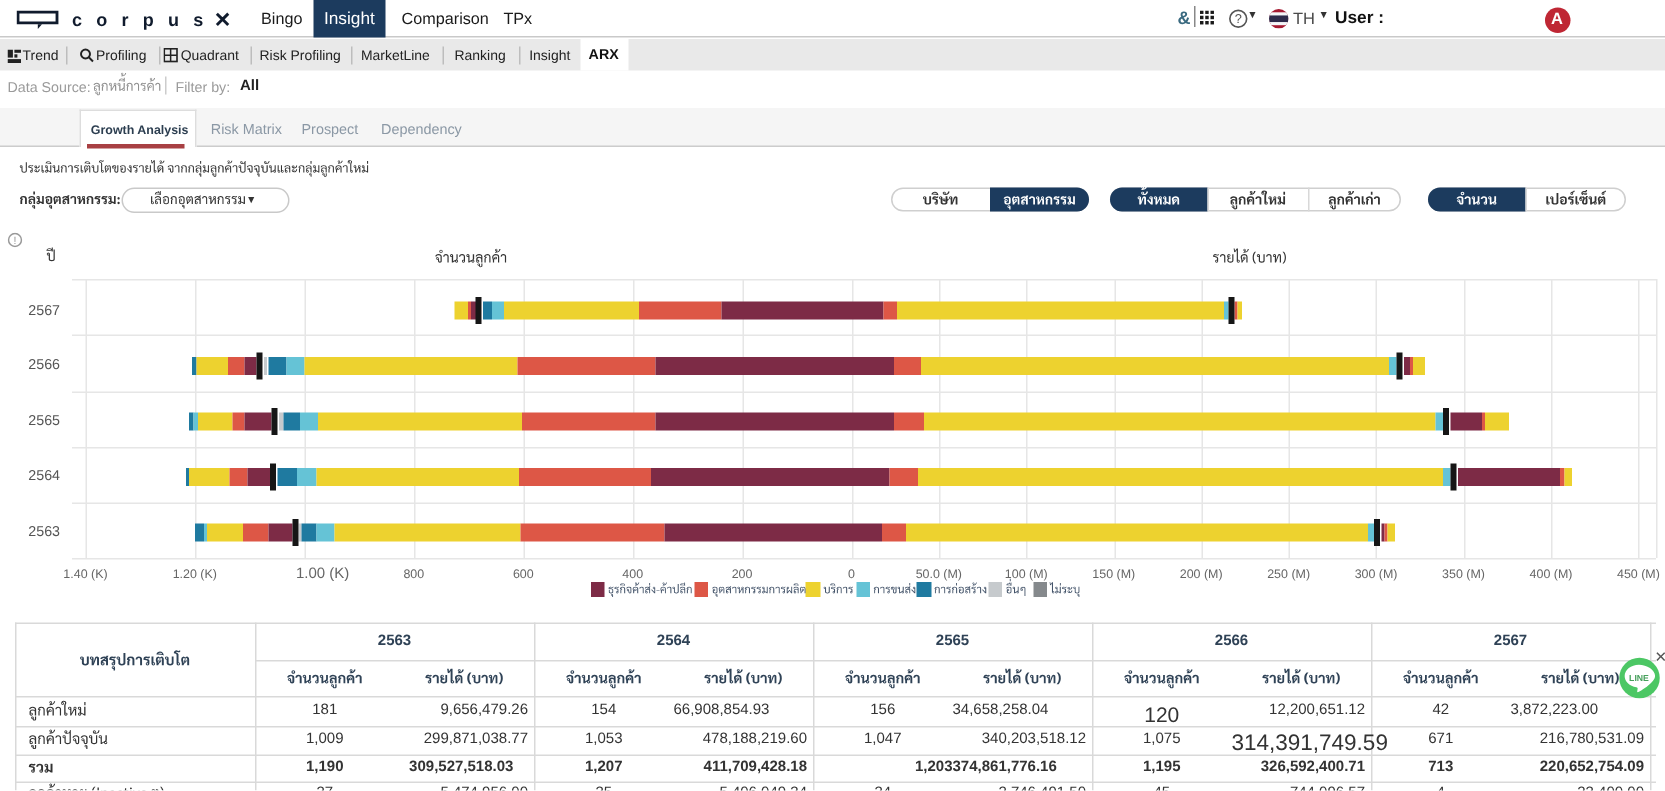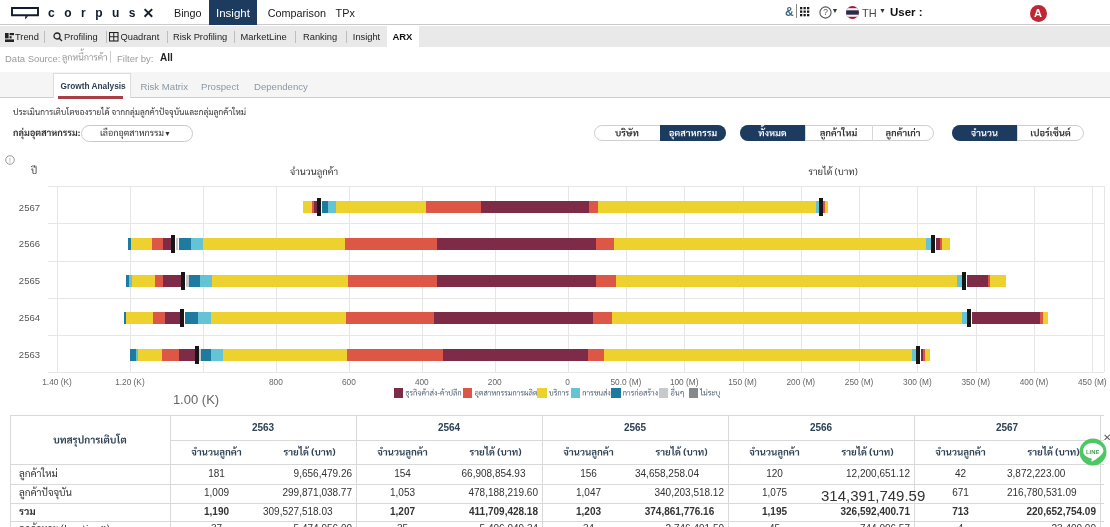--- a/index.html
+++ b/index.html
@@ -224,21 +224,21 @@
 <div class="abs" style="left:588.0px;top:348.5px;width:16.0px;height:12px;background:#dd5746"></div>
 <div class="abs" style="left:604.0px;top:348.5px;width:308.0px;height:12px;background:#edd22f"></div>
 <div class="abs" style="left:912.0px;top:348.5px;width:4.0px;height:12px;background:#65c3d6"></div>
 <div class="abs" style="left:920.5px;top:348.5px;width:2.5px;height:12px;background:#7d2b46"></div>
 <div class="abs" style="left:923.0px;top:348.5px;width:2.0px;height:12px;background:#dd5746"></div>
 <div class="abs" style="left:925.0px;top:348.5px;width:4.5px;height:12px;background:#edd22f"></div>
 <div class="abs" style="left:194.5px;top:345.5px;width:4.2px;height:18px;background:#161616"></div>
 <div class="abs" style="left:916.0px;top:345.5px;width:4.2px;height:18px;background:#161616"></div>
 <div class="abs" style="left:27.0px;top:377px;width:60px;text-align:center;font-size:8.3px;color:#666">1.40 (K)</div>
 <div class="abs" style="left:99.9px;top:377px;width:60px;text-align:center;font-size:8.3px;color:#666">1.20 (K)</div>
-<div class="abs" style="left:172.9px;top:392px;width:60px;text-align:left;font-size:13px;color:#666">1.00 (K)</div>
+<div class="abs" style="left:172.9px;top:377px;width:60px;text-align:right;font-size:10px;color:#666">1.00 (K)</div>
 <div class="abs" style="left:245.9px;top:377px;width:60px;text-align:center;font-size:8.3px;color:#666">800</div>
 <div class="abs" style="left:318.9px;top:377px;width:60px;text-align:center;font-size:8.3px;color:#666">600</div>
 <div class="abs" style="left:391.8px;top:377px;width:60px;text-align:center;font-size:8.3px;color:#666">400</div>
 <div class="abs" style="left:464.7px;top:377px;width:60px;text-align:center;font-size:8.3px;color:#666">200</div>
 <div class="abs" style="left:537.6px;top:377px;width:60px;text-align:center;font-size:8.3px;color:#666">0</div>
 <div class="abs" style="left:595.9px;top:377px;width:60px;text-align:center;font-size:8.3px;color:#666">50.0 (M)</div>
 <div class="abs" style="left:654.2px;top:377px;width:60px;text-align:center;font-size:8.3px;color:#666">100 (M)</div>
 <div class="abs" style="left:712.5px;top:377px;width:60px;text-align:center;font-size:8.3px;color:#666">150 (M)</div>
 <div class="abs" style="left:770.8px;top:377px;width:60px;text-align:center;font-size:8.3px;color:#666">200 (M)</div>
 <div class="abs" style="left:829.1px;top:377px;width:60px;text-align:center;font-size:8.3px;color:#666">250 (M)</div>
@@ -266,43 +266,43 @@
 <div class="abs" style="left:10px;top:502.5px;width:1094px;height:1px;background:#d9d9d9"></div>
 <div class="abs" style="left:10px;top:520.5px;width:1094px;height:1px;background:#d9d9d9"></div>
 <div class="abs" style="left:170px;top:421.5px;width:186px;text-align:center;font-size:10px;font-weight:bold;color:#2f4256">2563</div>
 <div class="abs" style="left:356px;top:421.5px;width:186px;text-align:center;font-size:10px;font-weight:bold;color:#2f4256">2564</div>
 <div class="abs" style="left:542px;top:421.5px;width:186px;text-align:center;font-size:10px;font-weight:bold;color:#2f4256">2565</div>
 <div class="abs" style="left:728px;top:421.5px;width:186px;text-align:center;font-size:10px;font-weight:bold;color:#2f4256">2566</div>
 <div class="abs" style="left:914px;top:421.5px;width:186px;text-align:center;font-size:10px;font-weight:bold;color:#2f4256">2567</div>
 <div class="abs" style="left:170px;top:468.0px;width:93px;text-align:center;font-size:10px;font-weight:normal;color:#333">181</div>
 <div class="abs" style="left:263px;top:468.0px;width:89px;text-align:right;font-size:10px;font-weight:normal;color:#333">9,656,479.26</div>
 <div class="abs" style="left:356px;top:468.0px;width:93px;text-align:center;font-size:10px;font-weight:normal;color:#333">154</div>
-<div class="abs" style="left:449px;top:468.0px;width:89px;text-align:center;font-size:10px;font-weight:normal;color:#333">66,908,854.93</div>
+<div class="abs" style="left:449px;top:468.0px;width:89px;text-align:left;font-size:10px;font-weight:normal;color:#333">66,908,854.93</div>
 <div class="abs" style="left:542px;top:468.0px;width:93px;text-align:center;font-size:10px;font-weight:normal;color:#333">156</div>
 <div class="abs" style="left:635px;top:468.0px;width:89px;text-align:left;font-size:10px;font-weight:normal;color:#333">34,658,258.04</div>
-<div class="abs" style="left:728px;top:468.0px;width:93px;text-align:center;font-size:10px;font-weight:normal;color:#333">120</div>
+<div class="abs" style="left:728px;top:468.0px;width:93px;text-align:center;font-size:14px;font-weight:normal;color:#333">120</div>
 <div class="abs" style="left:821px;top:468.0px;width:89px;text-align:right;font-size:10px;font-weight:normal;color:#333">12,200,651.12</div>
 <div class="abs" style="left:914px;top:468.0px;width:93px;text-align:center;font-size:10px;font-weight:normal;color:#333">42</div>
 <div class="abs" style="left:1007px;top:468.0px;width:89px;text-align:left;font-size:10px;font-weight:normal;color:#333">3,872,223.00</div>
 <div class="abs" style="left:170px;top:487.0px;width:93px;text-align:center;font-size:10px;font-weight:normal;color:#333">1,009</div>
 <div class="abs" style="left:263px;top:487.0px;width:89px;text-align:right;font-size:10px;font-weight:normal;color:#333">299,871,038.77</div>
 <div class="abs" style="left:356px;top:487.0px;width:93px;text-align:center;font-size:10px;font-weight:normal;color:#333">1,053</div>
 <div class="abs" style="left:449px;top:487.0px;width:89px;text-align:right;font-size:10px;font-weight:normal;color:#333">478,188,219.60</div>
 <div class="abs" style="left:542px;top:487.0px;width:93px;text-align:center;font-size:10px;font-weight:normal;color:#333">1,047</div>
 <div class="abs" style="left:635px;top:487.0px;width:89px;text-align:right;font-size:10px;font-weight:normal;color:#333">340,203,518.12</div>
 <div class="abs" style="left:728px;top:487.0px;width:93px;text-align:center;font-size:10px;font-weight:normal;color:#333">1,075</div>
 <div class="abs" style="left:821px;top:487.0px;width:89px;text-align:center;font-size:15px;font-weight:normal;color:#333">314,391,749.59</div>
 <div class="abs" style="left:914px;top:487.0px;width:93px;text-align:center;font-size:10px;font-weight:normal;color:#333">671</div>
-<div class="abs" style="left:1007px;top:487.0px;width:89px;text-align:left;font-size:10px;font-weight:normal;color:#333">216,780,531.09</div>
+<div class="abs" style="left:1007px;top:487.0px;width:89px;text-align:right;font-size:10px;font-weight:normal;color:#333">216,780,531.09</div>
 <div class="abs" style="left:170px;top:506.0px;width:93px;text-align:center;font-size:10px;font-weight:bold;color:#333">1,190</div>
-<div class="abs" style="left:263px;top:506.0px;width:89px;text-align:left;font-size:10px;font-weight:normal;color:#333">309,527,518.03</div>
+<div class="abs" style="left:263px;top:506.0px;width:89px;text-align:center;font-size:10px;font-weight:bold;color:#333">309,527,518.03</div>
 <div class="abs" style="left:356px;top:506.0px;width:93px;text-align:center;font-size:10px;font-weight:bold;color:#333">1,207</div>
 <div class="abs" style="left:449px;top:506.0px;width:89px;text-align:right;font-size:10px;font-weight:bold;color:#333">411,709,428.18</div>
-<div class="abs" style="left:542px;top:506.0px;width:93px;text-align:center;font-size:10px;font-weight:bold;color:#333">1,203</div>
-<div class="abs" style="left:635px;top:506.0px;width:89px;text-align:center;font-size:10px;font-weight:bold;color:#333">374,861,776.16</div>
+<div class="abs" style="left:542px;top:506.0px;width:93px;text-align:right;font-size:10px;font-weight:bold;color:#333">1,203</div>
+<div class="abs" style="left:635px;top:506.0px;width:89px;text-align:left;font-size:10px;font-weight:bold;color:#333">374,861,776.16</div>
 <div class="abs" style="left:728px;top:506.0px;width:93px;text-align:center;font-size:10px;font-weight:bold;color:#333">1,195</div>
 <div class="abs" style="left:821px;top:506.0px;width:89px;text-align:right;font-size:10px;font-weight:bold;color:#333">326,592,400.71</div>
 <div class="abs" style="left:914px;top:506.0px;width:93px;text-align:center;font-size:10px;font-weight:bold;color:#333">713</div>
 <div class="abs" style="left:1007px;top:506.0px;width:89px;text-align:right;font-size:10px;font-weight:bold;color:#333">220,652,754.09</div>
 <div class="abs" style="left:170px;top:523.0px;width:93px;text-align:center;font-size:10px;font-weight:normal;color:#333">37</div>
 <div class="abs" style="left:263px;top:523.0px;width:89px;text-align:right;font-size:10px;font-weight:normal;color:#333">5,474,956.00</div>
 <div class="abs" style="left:356px;top:523.0px;width:93px;text-align:center;font-size:10px;font-weight:normal;color:#333">35</div>
 <div class="abs" style="left:449px;top:523.0px;width:89px;text-align:right;font-size:10px;font-weight:normal;color:#333">5,406,049.34</div>
 <div class="abs" style="left:542px;top:523.0px;width:93px;text-align:center;font-size:10px;font-weight:normal;color:#333">34</div>
 <div class="abs" style="left:635px;top:523.0px;width:89px;text-align:right;font-size:10px;font-weight:normal;color:#333">2,746,491.50</div>

